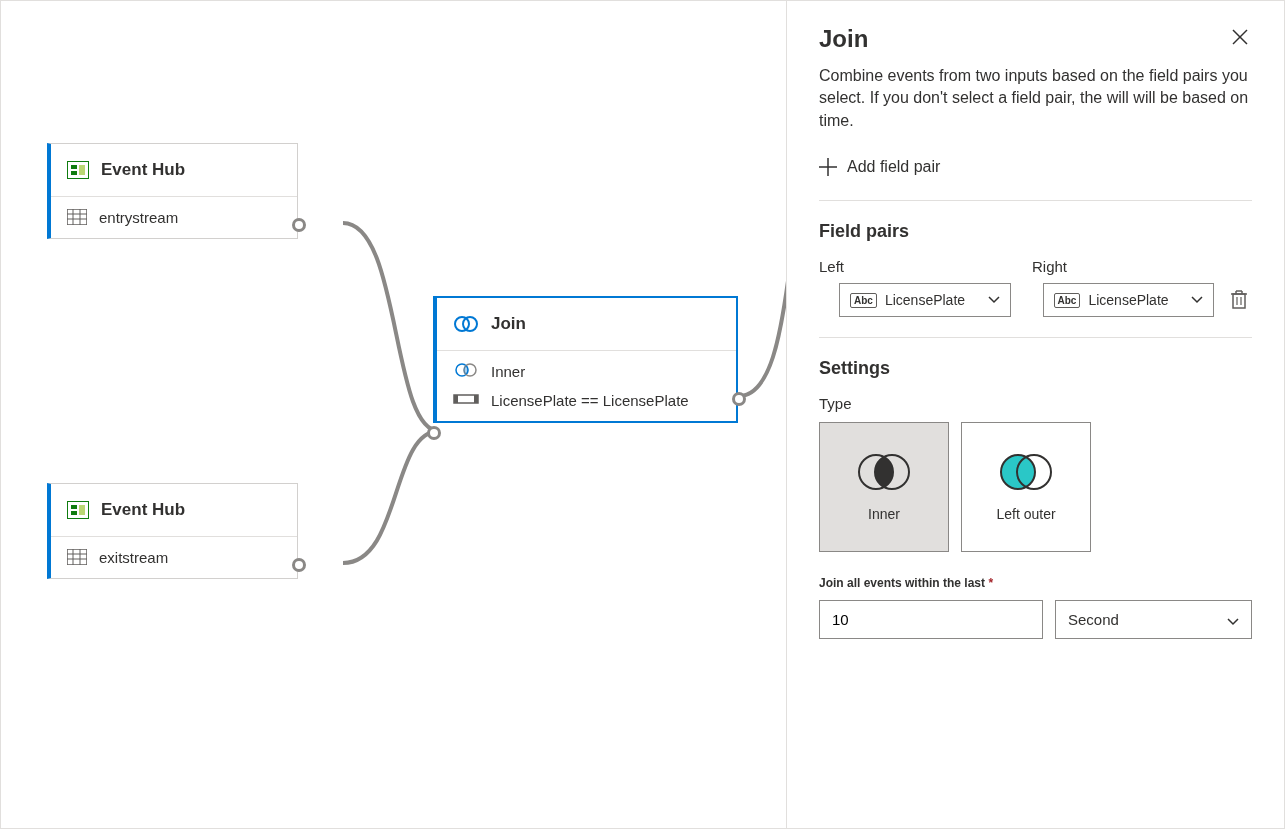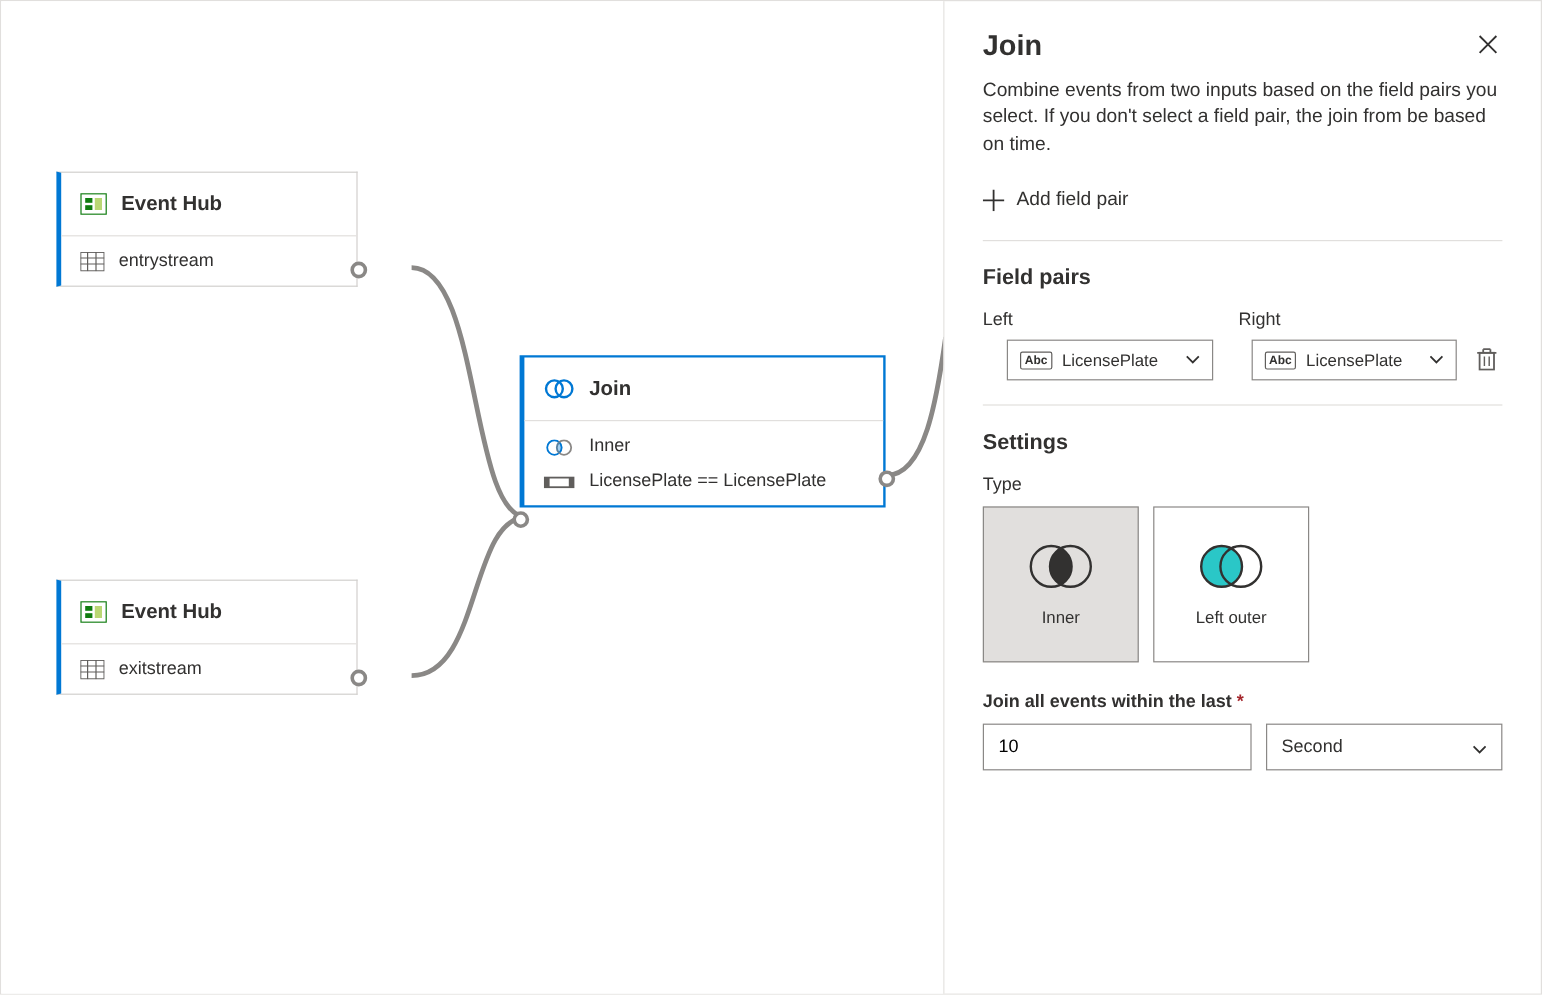--- a/index.html
+++ b/index.html
@@ -17,21 +17,21 @@
       width: 251px;
     }
     .node.selected { border: 2px solid #0078d4; border-left: 4px solid #0078d4; }
     .node-header {
       display: flex; align-items: center; gap: 12px;
       padding: 16px 16px;
       border-bottom: 1px solid #e1dfdd;
       font-weight: 600; font-size: 17px;
     }
     .node-body { padding: 12px 16px; display: flex; flex-direction: column; gap: 12px; }
-    .node-row { display: flex; align-items: flex-end; gap: 12px; font-size: 15px; color: #323130; }
+    .node-row { display: flex; align-items: flex-start; gap: 12px; font-size: 15px; color: #323130; }
 
     .port { position: absolute; width: 14px; height: 14px; border-radius: 50%; background: #fff; border: 3px solid #8a8886; }
 
     
     .edges { position: absolute; top: 0; left: 0; width: 100%; height: 100%; pointer-events: none; }
     .edges path { fill: none; stroke: #8a8886; stroke-width: 4; }
 
     
     .panel-header { display: flex; justify-content: space-between; align-items: flex-start; margin-bottom: 12px; }
     .panel-title { font-size: 24px; font-weight: 600; }
@@ -59,21 +59,21 @@
 
     .type-options { display: flex; gap: 12px; margin-bottom: 24px; }
     .type-card {
       width: 130px; height: 130px; border: 1px solid #8a8886;
       display: flex; flex-direction: column; align-items: center; justify-content: center;
       gap: 14px; cursor: pointer; background: #fff;
     }
     .type-card.selected { background: #e1dfdd; }
     .venn { width: 64px; height: 40px; }
 
-    .field-label { font-size: 15px; font-weight: 600; margin-bottom: 10px; display: block; }
+    .field-label { font-size: 12px; font-weight: 600; margin-bottom: 10px; display: block; }
     .req { color: #a4262c; }
     .inline-inputs { display: flex; gap: 12px; }
     .text-input { border: 1px solid #8a8886; padding: 10px 12px; font-size: 15px; width: 224px; font-family: inherit; }
     .select-wrap { border: 1px solid #8a8886; padding: 10px 12px; width: 225px; display: flex; justify-content: space-between; align-items: flex-end; cursor: pointer; font-size: 15px; }
 
     
     .icon-eventhub { width: 22px; height: 18px; }
     .icon-table { width: 20px; height: 16px; }
     .icon-join { width: 26px; height: 18px; }
     .icon-inner-small { width: 26px; height: 14px; }
@@ -178,21 +178,21 @@
     <div class="panel-header">
       <div class="panel-title">Join</div>
       <button class="close-btn">
         <svg width="16" height="16" viewBox="0 0 16 16">
           <line x1="1" y1="1" x2="15" y2="15" stroke="#323130" stroke-width="1.5"></line>
           <line x1="15" y1="1" x2="1" y2="15" stroke="#323130" stroke-width="1.5"></line>
         </svg>
       </button>
     </div>
 
-    <p class="panel-desc">Combine events from two inputs based on the field pairs you select. If you don't select a field pair, the join from be based on time.</p>
+    <p class="panel-desc">Combine events from two inputs based on the field pairs you select. If you don't select a field pair, the will will be based on time.</p>
 
     <button class="add-btn">
       <svg class="plus-svg" viewBox="0 0 18 18">
         <line x1="9" y1="0" x2="9" y2="18" stroke="#323130" stroke-width="1.5"></line>
         <line x1="0" y1="9" x2="18" y2="9" stroke="#323130" stroke-width="1.5"></line>
       </svg>
       <span>Add field pair</span>
     </button>
 
     <div class="section">

